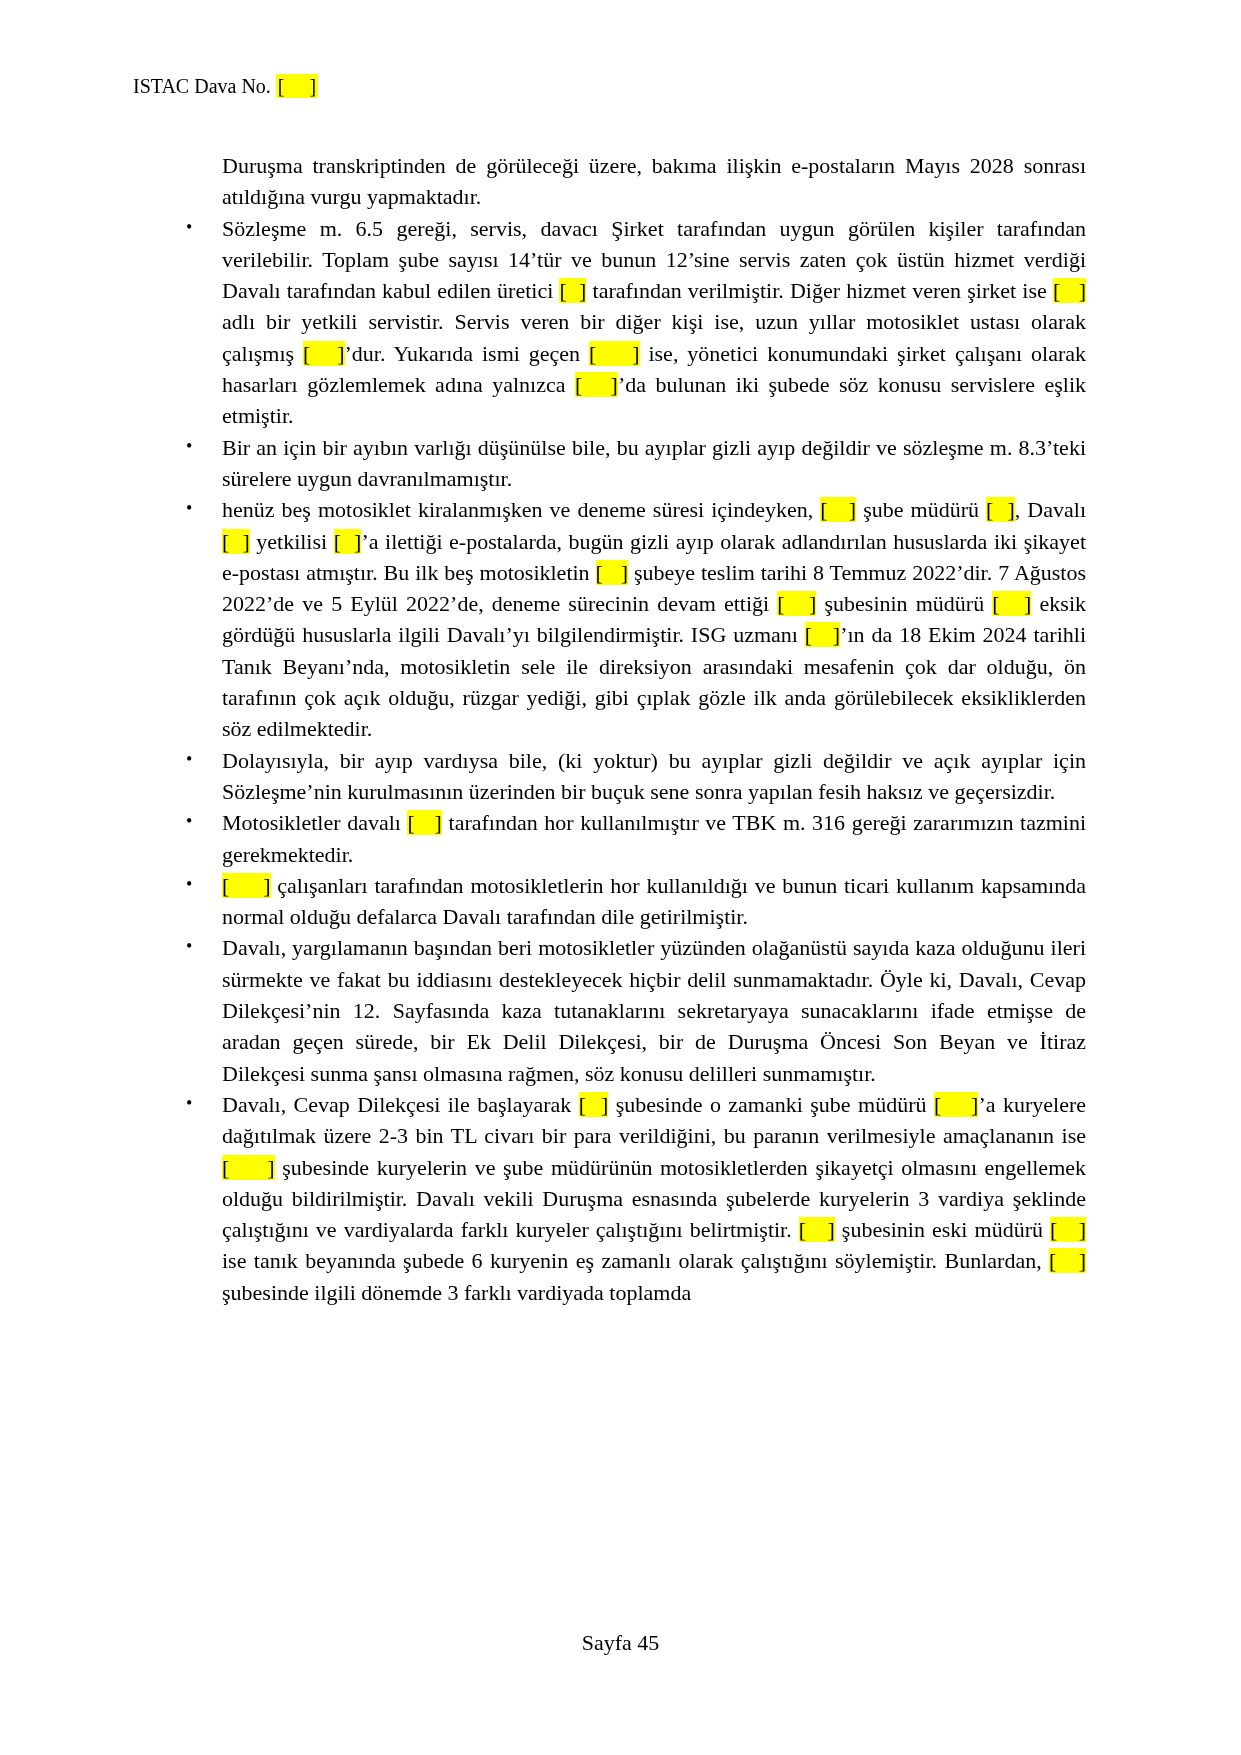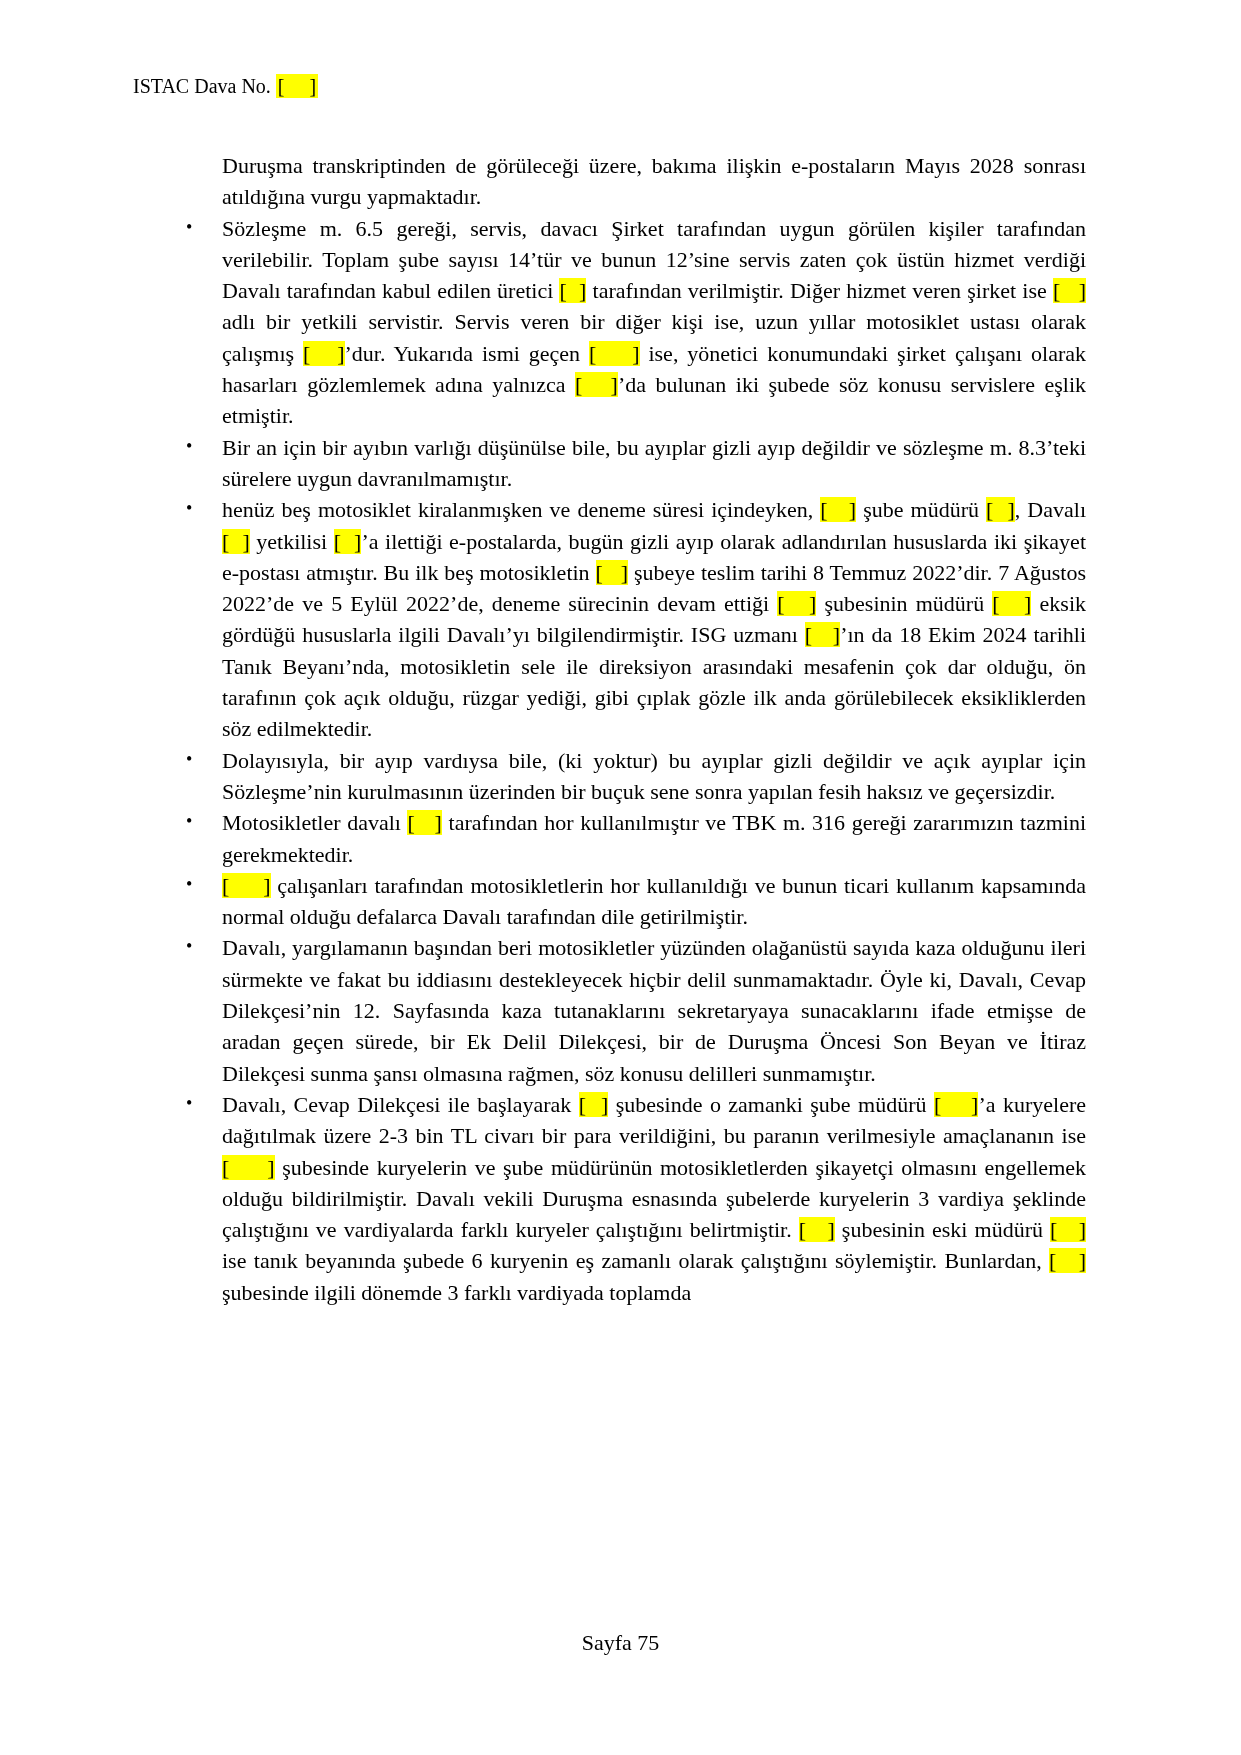--- a/index.html
+++ b/index.html
@@ -67,16 +67,16 @@
       <div class="block bullet"><span class="marker">•</span>Bir an için bir ayıbın varlığı düşünülse bile, bu ayıplar gizli ayıp değildir ve sözleşme m. 8.3’teki sürelere uygun davranılmamıştır.</div>
       <div class="block bullet"><span class="marker">•</span>henüz beş motosiklet kiralanmışken ve deneme süresi içindeyken, <span class="redaction">[&nbsp;&nbsp;&nbsp;]</span> şube müdürü <span class="redaction">[&nbsp;&nbsp;]</span>, Davalı <span class="redaction">[&nbsp;&nbsp;]</span> yetkilisi <span class="redaction">[&nbsp;&nbsp;]</span>’a ilettiği e-postalarda, bugün gizli ayıp olarak adlandırılan hususlarda iki şikayet e-postası atmıştır. Bu ilk beş motosikletin <span class="redaction">[&nbsp;&nbsp;&nbsp;]</span> şubeye teslim tarihi 8 Temmuz 2022’dir. 7 Ağustos 2022’de ve 5 Eylül 2022’de, deneme sürecinin devam ettiği <span class="redaction">[&nbsp;&nbsp;&nbsp;]</span> şubesinin müdürü <span class="redaction">[&nbsp;&nbsp;&nbsp;]</span> eksik gördüğü hususlarla ilgili Davalı’yı bilgilendirmiştir. ISG uzmanı <span class="redaction">[&nbsp;&nbsp;&nbsp;]</span>’ın da 18 Ekim 2024 tarihli Tanık Beyanı’nda, motosikletin sele ile direksiyon arasındaki mesafenin çok dar olduğu, ön tarafının çok açık olduğu, rüzgar yediği, gibi çıplak gözle ilk anda görülebilecek eksikliklerden söz edilmektedir.</div>
       <div class="block bullet"><span class="marker">•</span>Dolayısıyla, bir ayıp vardıysa bile, (ki yoktur) bu ayıplar gizli değildir ve açık ayıplar için Sözleşme’nin kurulmasının üzerinden bir buçuk sene sonra yapılan fesih haksız ve geçersizdir.</div>
       <div class="block bullet"><span class="marker">•</span>Motosikletler davalı <span class="redaction">[&nbsp;&nbsp;&nbsp;]</span> tarafından hor kullanılmıştır ve TBK m. 316 gereği zararımızın tazmini gerekmektedir.</div>
       <div class="block bullet"><span class="marker">•</span><span class="redaction">[&nbsp;&nbsp;&nbsp;&nbsp;&nbsp;]</span> çalışanları tarafından motosikletlerin hor kullanıldığı ve bunun ticari kullanım kapsamında normal olduğu defalarca Davalı tarafından dile getirilmiştir.</div>
       <div class="block bullet"><span class="marker">•</span>Davalı, yargılamanın başından beri motosikletler yüzünden olağanüstü sayıda kaza olduğunu ileri sürmekte ve fakat bu iddiasını destekleyecek hiçbir delil sunmamaktadır. Öyle ki, Davalı, Cevap Dilekçesi’nin 12. Sayfasında kaza tutanaklarını sekretaryaya sunacaklarını ifade etmişse de aradan geçen sürede, bir Ek Delil Dilekçesi, bir de Duruşma Öncesi Son Beyan ve İtiraz Dilekçesi sunma şansı olmasına rağmen, söz konusu delilleri sunmamıştır.</div>
       <div class="block bullet"><span class="marker">•</span>Davalı, Cevap Dilekçesi ile başlayarak <span class="redaction">[&nbsp;&nbsp;]</span> şubesinde o zamanki şube müdürü <span class="redaction">[&nbsp;&nbsp;&nbsp;&nbsp;]</span>’a kuryelere dağıtılmak üzere 2-3 bin TL civarı bir para verildiğini, bu paranın verilmesiyle amaçlananın ise <span class="redaction">[&nbsp;&nbsp;&nbsp;&nbsp;&nbsp;]</span> şubesinde kuryelerin ve şube müdürünün motosikletlerden şikayetçi olmasını engellemek olduğu bildirilmiştir. Davalı vekili Duruşma esnasında şubelerde kuryelerin 3 vardiya şeklinde çalıştığını ve vardiyalarda farklı kuryeler çalıştığını belirtmiştir. <span class="redaction">[&nbsp;&nbsp;&nbsp;]</span> şubesinin eski müdürü <span class="redaction">[&nbsp;&nbsp;&nbsp;]</span> ise tanık beyanında şubede 6 kuryenin eş zamanlı olarak çalıştığını söylemiştir. Bunlardan, <span class="redaction">[&nbsp;&nbsp;&nbsp;]</span> şubesinde ilgili dönemde 3 farklı vardiyada toplamda</div>
     </div>
 
   <div class="doc-footer">
-    <span>Sayfa 75</span>
+    <span>Sayfa 45</span>
   </div>
 
 </div>
 
 </body></html>

